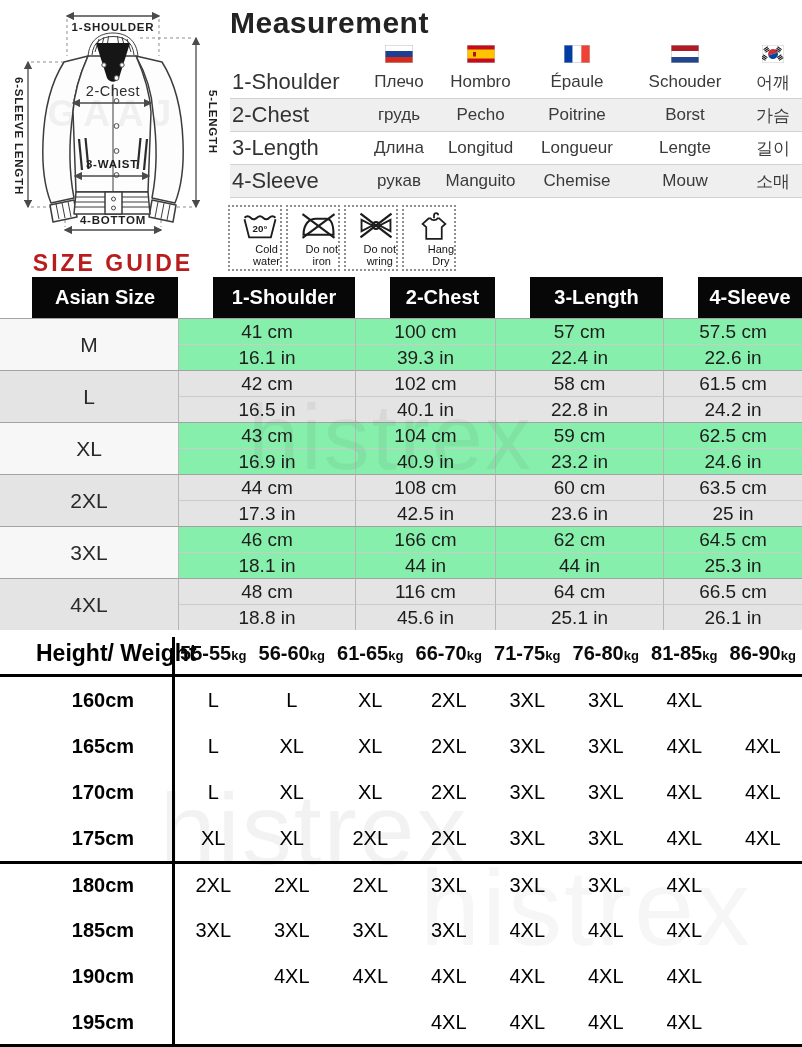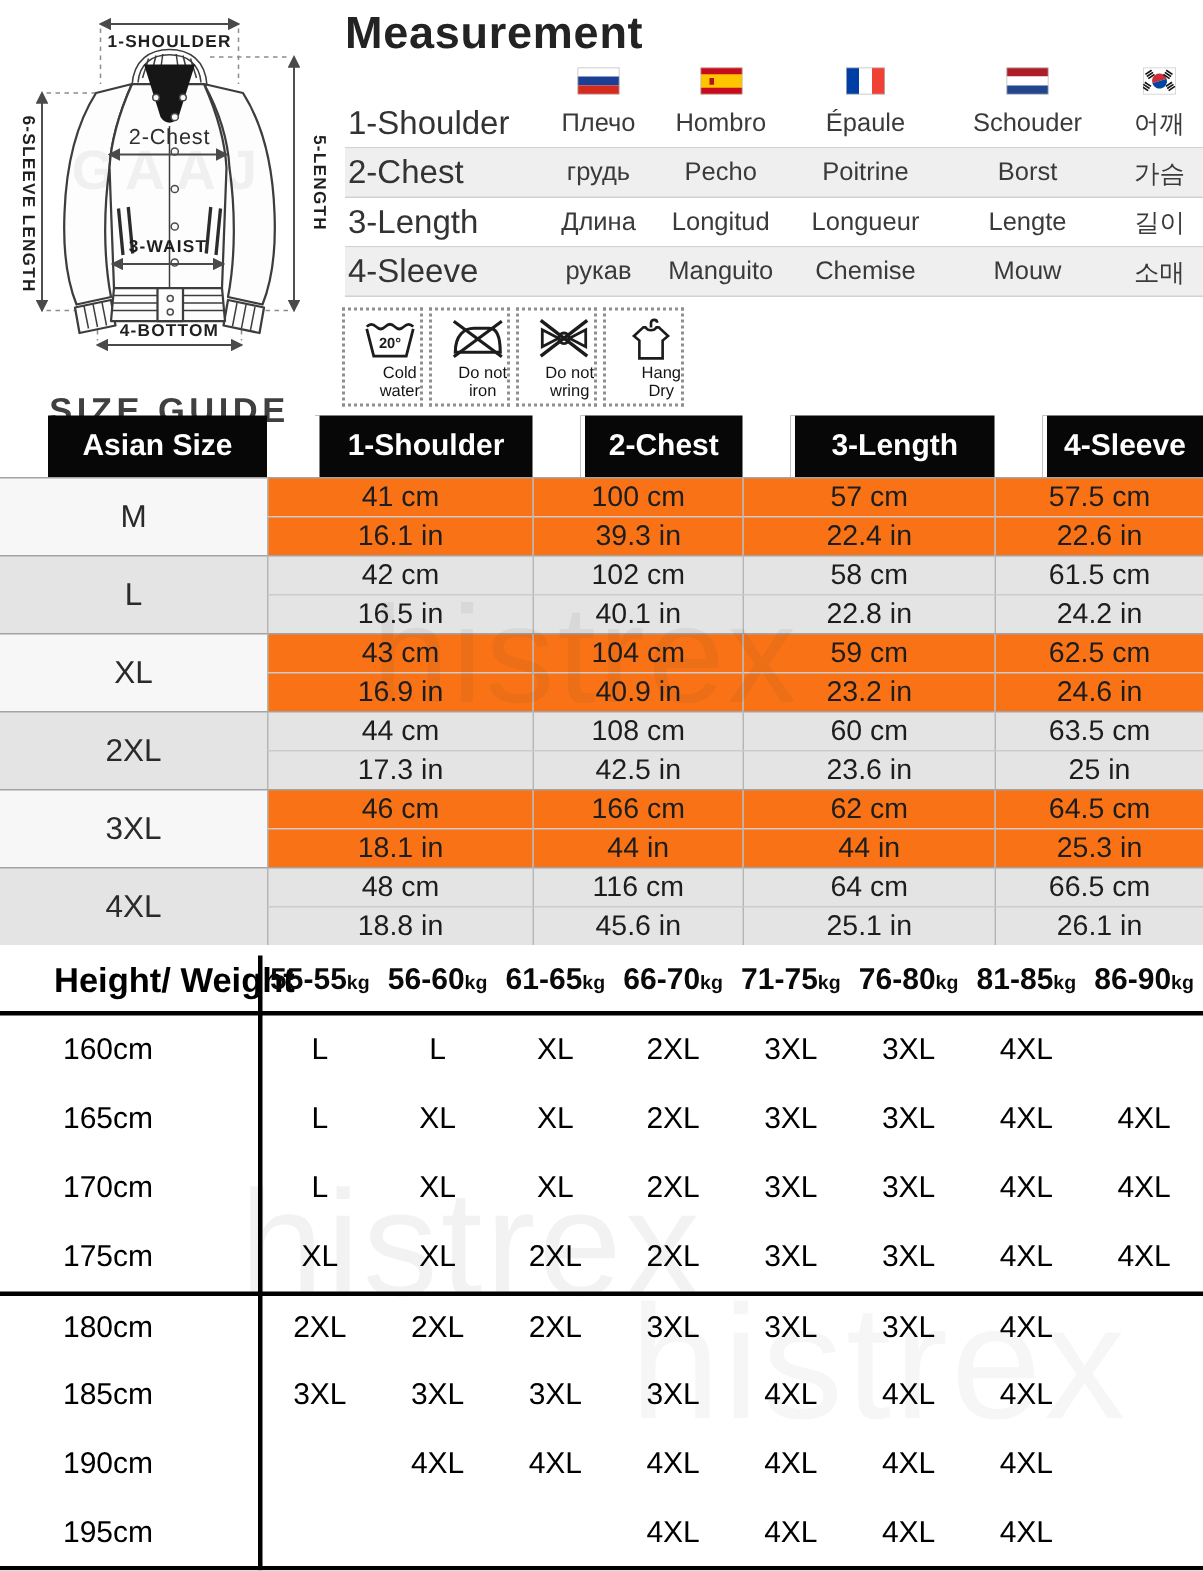--- a/index.html
+++ b/index.html
@@ -10,21 +10,21 @@
     font-family: "Liberation Sans", "DejaVu Sans", sans-serif;
     color:#1c1c1c;
   }
 
   
   .diagram { position:absolute; left:0; top:6px; width:226px; }
   .jacket { display:block; }
   .dlab  { font-family:"Liberation Sans",sans-serif; font-weight:bold; font-size:11.5px; fill:#1f1f1f; letter-spacing:.8px; }
   .dlab2 { font-family:"Liberation Sans",sans-serif; font-size:14.5px; fill:#2e2e2e; letter-spacing:.5px; }
   .wm-gaaj { font-family:"Liberation Sans",sans-serif; font-weight:bold; font-size:37px; fill:#1a1a1a; fill-opacity:.055; letter-spacing:7px; }
-  .size-guide-title { margin-top:16px; text-align:center; font-size:23px; font-weight:600; letter-spacing:3px; color:#404040; }
+  .size-guide-title { margin-top:6px; text-align:center; font-size:23px; font-weight:600; letter-spacing:3px; color:#b91c1c; }
 
   
   .measurement { position:absolute; left:230px; top:6px; width:572px; }
   .m-title { font-size:30px; font-weight:bold; color:#232323; letter-spacing:.5px; }
   .flagrow, .mrow { display:grid; grid-template-columns:135px 68px 95px 98px 118px 58px; align-items:center; }
   .flagrow { height:24px; margin-top:2px; }
   .flagrow .fcell { justify-self:center; line-height:0; }
   .mrow { height:33px; border-bottom:1px solid #d2d2d2; }
   .mrow.alt { background:#efefef; }
   .mrow .en { font-size:22px; color:#333; justify-self:start; padding-left:2px; }
@@ -41,35 +41,35 @@
   
   .stable { position:absolute; left:0; top:277px; width:802px;
             display:grid; grid-template-columns:178px 177px 140px 168px 139px;
             grid-template-rows:41px repeat(12,26px); }
   .stable .th { background:#070707; color:#fff; font-size:20px; font-weight:bold;
                 display:flex; align-items:center; justify-content:center;margin-left:32px; }
   .stable .th.bw { border-left:3px solid #fff; }
   .stable .sz { grid-row:span 2; display:flex; align-items:center; justify-content:center;
                 font-size:21px; color:#2a2a2a; background:#f7f7f7; border-top:1px solid #a3a3a3; }
   .stable .c  { display:flex; align-items:center; justify-content:center;
-                font-size:19px; color:#1d1d1d; background:#f97316; border-left:1px solid #b6b6b6; }
+                font-size:19px; color:#1d1d1d; background:#86efac; border-left:1px solid #b6b6b6; }
   .stable .c.t { border-top:1px solid #a3a3a3; }
   .stable .c.s { border-top:1px solid #cbcbcb; }
   .stable .d { background:#e4e4e4; }
 
   
   .ftable { position:absolute; left:0; top:632px; width:802px; height:415px; }
   .fhead { display:grid; grid-template-columns:174px repeat(8,78.5px); height:45px;
            border-bottom:3px solid #000; align-items:center; }
   .fcorner { font-weight:bold; font-size:23px; color:#000; padding-left:8px; white-space:nowrap;margin-left:28px; }
   .fw { text-align:center; font-size:20px; font-weight:600; color:#0a0a0a; white-space:nowrap; }
   .fw .u { font-size:13px; font-weight:600; }
   .frow { display:grid; grid-template-columns:174px repeat(8,78.5px); height:46px; align-items:center; }
   .frow.sep { border-top:3px solid #000000; }
-  .frow .fh { font-weight:normal; font-size:20px; color:#000; text-align:left; padding-right:10px;padding-left:42px; }
+  .frow .fh { font-weight:bold; font-size:20px; color:#000; text-align:center; padding-right:10px;padding-left:42px; }
   .frow .fs { text-align:center; font-size:20px; color:#000; }
   .vline { position:absolute; left:172px; top:5px; width:3px; height:410px; background:#000; }
   .fbottom { position:absolute; left:0; bottom:0; width:802px; height:3px; background:#000; }
 
   
   .wm { position:absolute; font-size:92px; color:#1a1a1a; opacity:.05; letter-spacing:2px;
         pointer-events:none; white-space:nowrap; }
   .wm2 { font-size:100px; }
   .wm3 { font-size:108px; opacity:.035; }
 </style>

